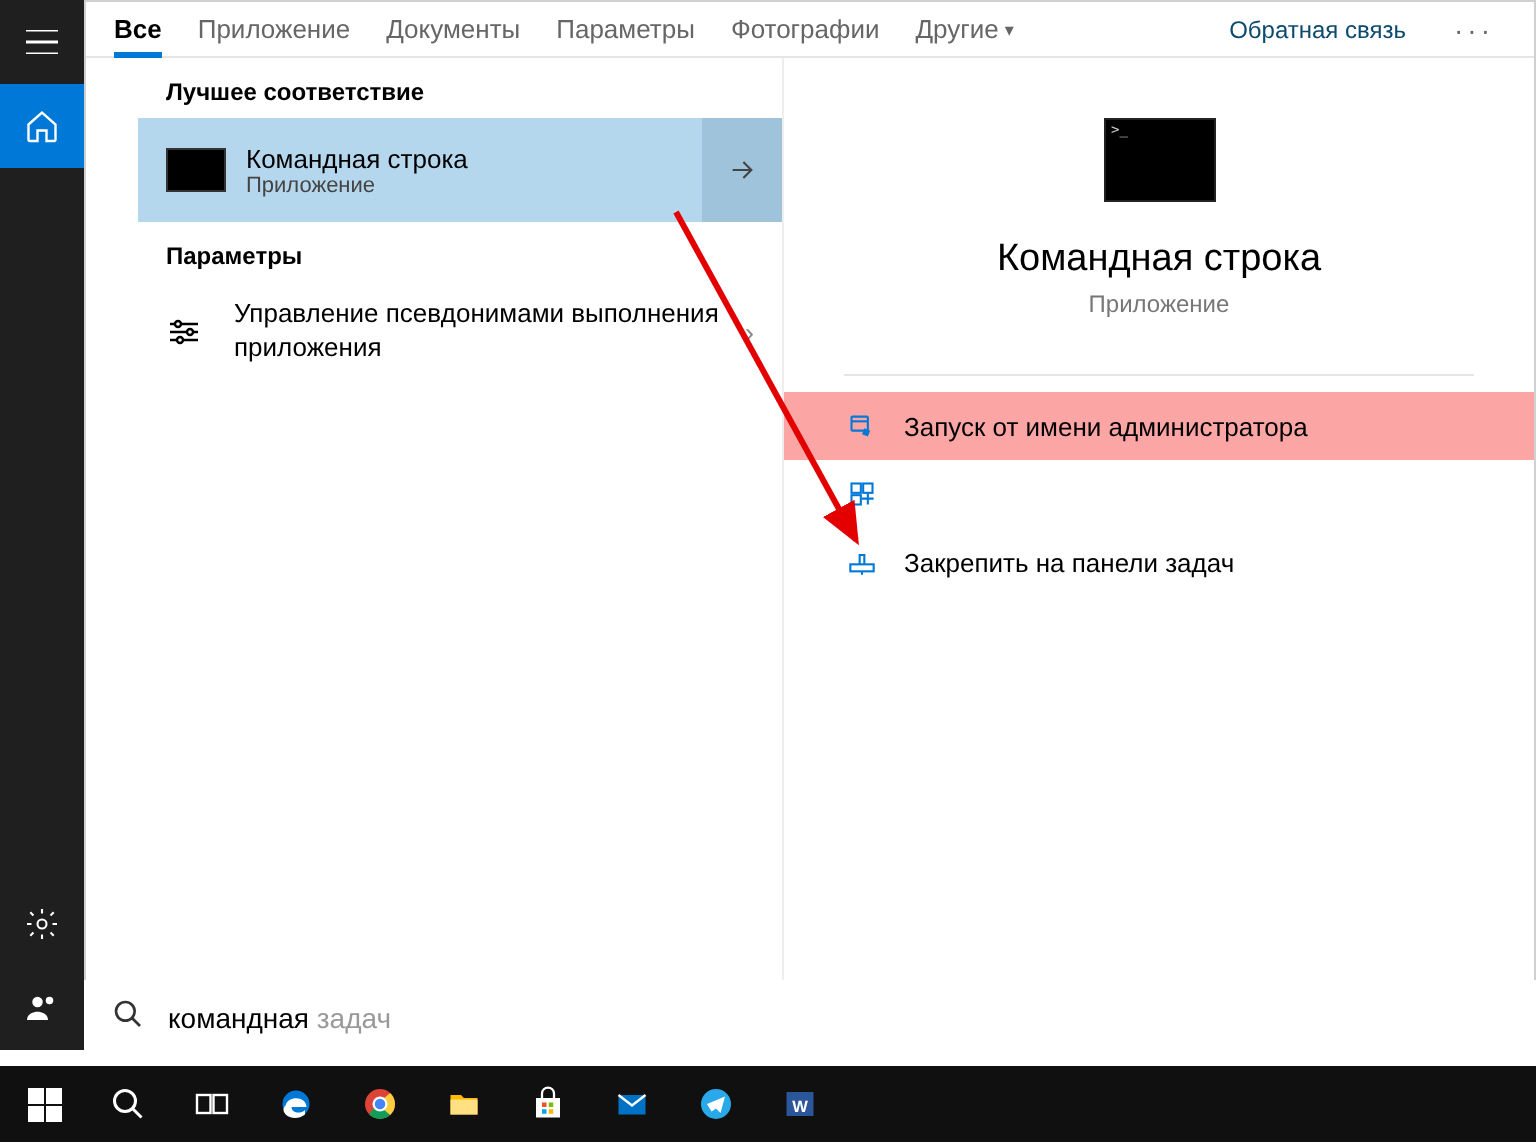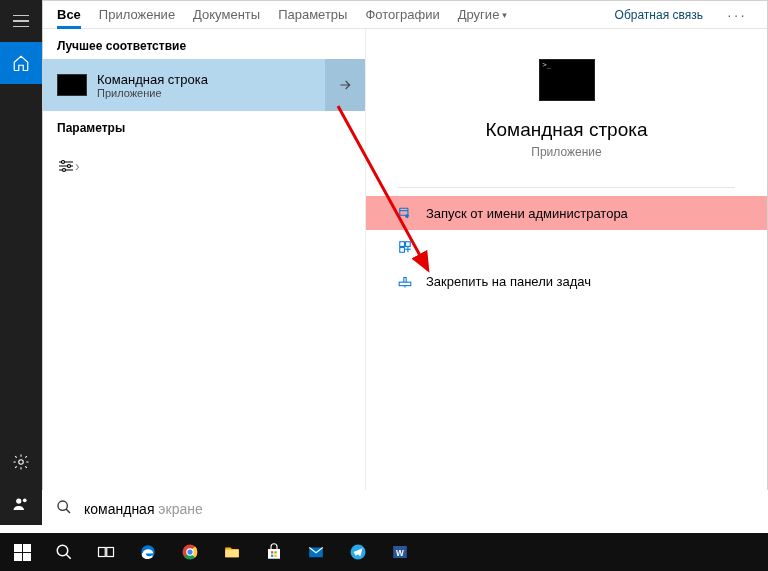--- a/index.html
+++ b/index.html
@@ -14,21 +14,21 @@
   
   .tabs-row { height: 28px; display: flex; align-items: stretch; padding: 0 14px; gap: 18px; border-bottom: 1px solid #e5e5e5; }
   .tab { font-size: 13px; color: #666; display: flex; align-items: center; position: relative; cursor: pointer; }
   .tab.active { color: #000; font-weight: 600; }
   .tab.active::after { content: ''; position: absolute; left: 0; right: 0; bottom: -1px; height: 3px; background: #0078d7; }
   .tab .chev { font-size: 9px; margin-left: 3px; }
   .tabs-spacer { flex: 1; }
   .feedback { font-size: 12px; color: #0c4a6e; display: flex; align-items: center; cursor: pointer; }
   .more-dots { font-size: 14px; color: #666; display: flex; align-items: center; padding: 0 6px; cursor: pointer; letter-spacing: 2px; }
   
-  .main-split { flex: 1; display: flex; overflow: hidden; }
+  .main-split { flex: 1; display: flex; overflow: hidden; padding-left: 26px; }
   
   .results { width: 322px; display: flex; flex-direction: column; }
   .section-hdr { font-size: 12px; font-weight: 600; color: #000; padding: 10px 14px 6px; }
   
   .best-row { height: 52px; background: #b5d7ee; display: flex; align-items: center; padding: 0 0 0 14px; position: relative; }
   .best-thumb { width: 30px; height: 22px; background: #000; border: 1px solid #333; margin-right: 10px; }
   .best-text { flex: 1; }
   .best-title { font-size: 13px; color: #000; }
   .best-sub { font-size: 11px; color: #444; }
   .best-arrow { width: 40px; height: 52px; background: #9fc3db; display: flex; align-items: center; justify-content: center; color: #444; cursor: pointer; }
@@ -129,20 +129,21 @@
       <div class="section-hdr">Параметры</div>
       <div class="param-row">
         <div class="param-ico">
           <svg width="16" height="14" viewBox="0 0 16 14" stroke="#000" stroke-width="1.2" fill="none">
               <path d="M1 3h14M1 7h14M1 11h14"></path>
               <circle cx="5" cy="3" r="1.5" fill="#fff"></circle>
               <circle cx="11" cy="7" r="1.5" fill="#fff"></circle>
               <circle cx="6" cy="11" r="1.5" fill="#fff"></circle>
             </svg>
         </div>
+        <div class="param-text">Управление псевдонимами выполнения приложения</div>
         <div class="param-chev">›</div>
       </div>
     </div>
 
     <div class="preview">
       <div class="pv-thumb"></div>
       <div class="pv-title">Командная строка</div>
       <div class="pv-sub">Приложение</div>
       <div class="pv-divider"></div>
       <div class="pv-actions">
@@ -181,21 +182,21 @@
 </div>
 
 <div class="search-row">
   <span class="search-ico">
     <svg width="16" height="16" viewBox="0 0 24 24" fill="none" stroke="#333" stroke-width="2">
         <circle cx="10" cy="10" r="7"></circle>
         <path d="M21 21l-6-6"></path>
       </svg>
   </span>
   <span class="search-text">
-    <span class="typed">командная</span><span class="ghost"> экране</span>
+    <span class="typed">командная</span><span class="ghost"> задач</span>
   </span>
 </div>
 
 <svg class="arrow-annot" style="left:330px; top:98px;" width="130" height="185">
   <defs>
       <marker id="ah" markerWidth="8" markerHeight="8" refX="6" refY="3" orient="auto">
         <path d="M0 0l7 3-7 3z" fill="#e30000"></path>
       </marker>
     </defs>
   <line x1="8" y1="8" x2="98" y2="172" stroke="#e30000" stroke-width="3" marker-end="url(#ah)"></line>

